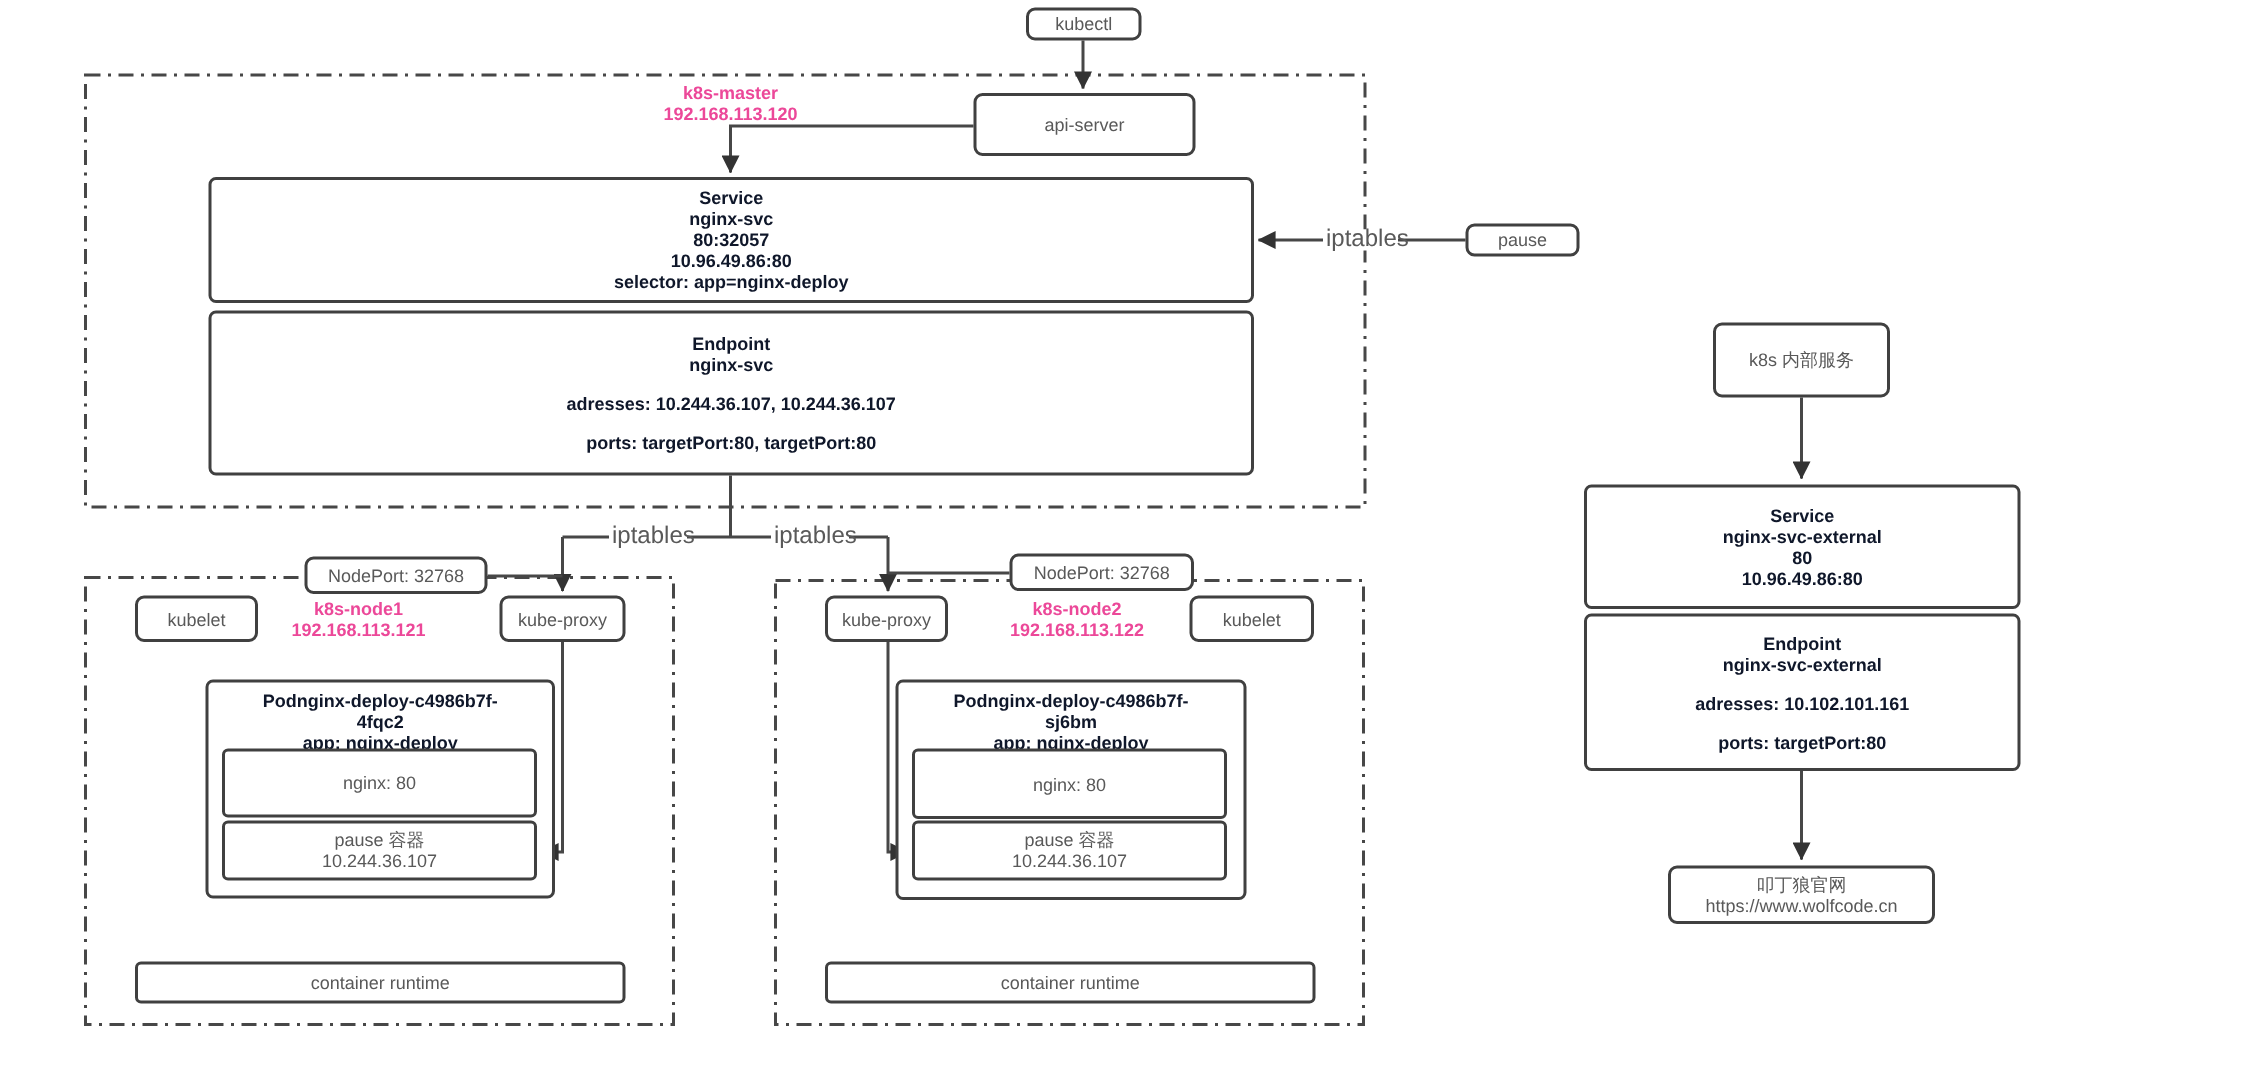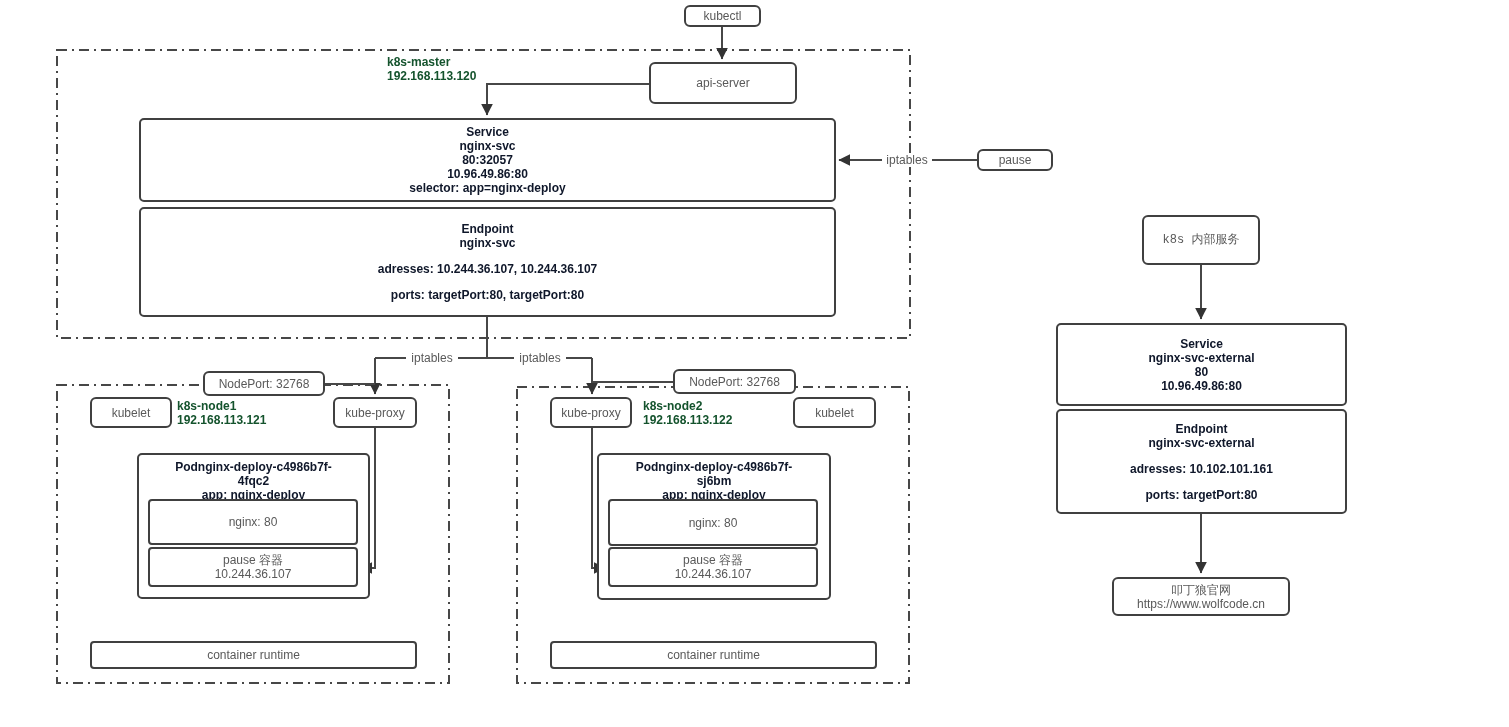--- a/index.html
+++ b/index.html
@@ -26,30 +26,31 @@
     justify-content: center;
     text-align: center;
     color: #595959;
     font-size: 12px;
     line-height: 14px;
   }
   .box.big { border-radius: 5px; }
   .bold { font-weight: bold; color: #0f172a; }
   .freelabel {
     position: absolute;
+    text-align: center;
     font-size: 12px;
     line-height: 13.5px;
-    color: #14532d;
+    color: #ec4899;
     font-weight: bold;
   }
   .linelabel {
     position: absolute;
     background: #ffffff;
     color: #595959;
-    font-size: 12px;
+    font-size: 16px;
     line-height: 14px;
     padding: 0 2px;
     text-align: center;
   }
   .podtitle { position: absolute; top: 5px; left: 0; right: 0; text-align: center; }
   .gap-sm { height: 12px; }
 </style>
 </head>
 <body>
 
@@ -124,21 +125,21 @@
 
   <div class="linelabel" style="left:406px; top:351px; width:48px;">iptables</div>
   <div class="linelabel" style="left:514px; top:351px; width:48px;">iptables</div>
 
   <div class="box" style="left:203px; top:371px; width:122px; height:25px;">
     <span>NodePort: 32768</span>
   </div>
   <div class="box" style="left:90px; top:397px; width:82px; height:31px;">
     <span>kubelet</span>
   </div>
-  <div class="freelabel" style="left:177px; top:400px; width:150px;">
+  <div class="freelabel" style="left:164px; top:400px; width:150px;">
     <div>k8s-node1</div>
     <div>192.168.113.121</div>
   </div>
   <div class="box" style="left:333px; top:397px; width:84px; height:31px;">
     <span>kube-proxy</span>
   </div>
 
   <div class="box big" style="left:137px; top:453px; width:233px; height:146px; justify-content:flex-start;">
     <div class="podtitle bold">
       <div>Podnginx-deploy-c4986b7f-</div>
@@ -182,21 +183,21 @@
     <span>nginx: 80</span>
   </div>
   <div class="box" style="left:608px; top:547px; width:210px; height:40px; border-radius:4px;">
     <div>pause 容器</div>
     <div>10.244.36.107</div>
   </div>
   <div class="box" style="left:550px; top:641px; width:327px; height:28px; border-radius:4px;">
     <span>container runtime</span>
   </div>
 
-  <div class="box" style="left:1142px; top:215px; width:118px; height:50px;font-family:Liberation Mono, monospace;">
+  <div class="box" style="left:1142px; top:215px; width:118px; height:50px;">
     <span>k8s 内部服务</span>
   </div>
 
   <div class="box big" style="left:1056px; top:323px; width:291px; height:83px;">
     <div class="bold">Service</div>
     <div class="bold">nginx-svc-external</div>
     <div class="bold">80</div>
     <div class="bold">10.96.49.86:80</div>
   </div>
 

